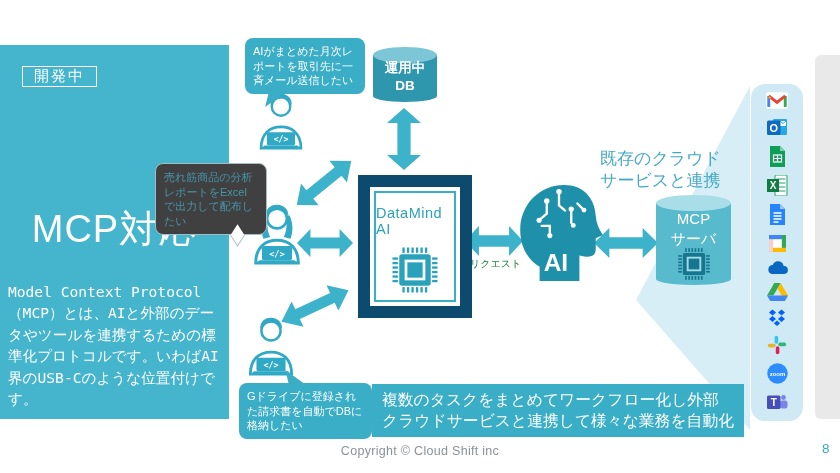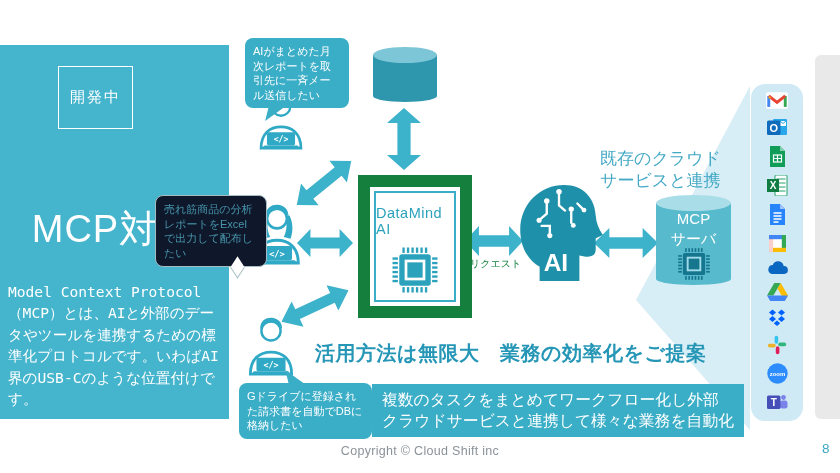--- a/index.html
+++ b/index.html
@@ -3,30 +3,30 @@
 <meta charset="utf-8">
 <style>
   html,body{margin:0;padding:0;background:#fff;}
   .slide{position:relative;width:840px;height:473px;background:#fff;overflow:hidden;
          font-family:"Liberation Sans",sans-serif;}
   .abs{position:absolute;}
 
   
   .panel{left:0;top:45px;width:229px;height:374px;background:#45b4cd;}
   .badge{left:22px;top:66px;border:1.5px solid #fff;color:#fff;font-size:15px;
-         padding:21px 11px;letter-spacing:2px;margin-left:36px;}
+         padding:0 11px;letter-spacing:2px;}
   .title{left:0;top:204px;width:229px;text-align:center;color:#fff;font-size:38px;letter-spacing:1px;}
   .desc{left:8px;top:253px;width:216px;color:#fff;font-size:14.6px;line-height:1.47;
         font-family:"DejaVu Sans Mono","Liberation Sans",monospace;margin-top:28px;}
 
   
   .bubble{border-radius:8px;font-size:11px;line-height:1.32;padding:6px 8px;box-sizing:border-box;z-index:4;}
   .bubble.teal{background:#3aadc7;color:#fff;}
-  .bubble.white{background:#0f172a;color:#4795ab;border:1.5px solid #a6bcc3;margin-top:32px;}
-  .b1{left:245px;top:38px;width:104px;}
+  .bubble.white{background:#404040;color:#4795ab;border:1.5px solid #a6bcc3;}
+  .b1{left:245px;top:38px;width:120px;}
   .b2{left:155px;top:163px;width:112px;}
   .b3{left:239px;top:383px;width:133px;}
   .tail{position:absolute;width:0;height:0;}
   .tail-b1{left:22px;bottom:-13px;border-top:15px solid #3aadc7;border-right:17px solid transparent;transform:skewX(-14deg);}
   .tail-b3{left:48px;top:-13px;border-bottom:14px solid #3aadc7;border-right:16px solid transparent;transform:skewX(14deg);}
   .tail-b2{position:absolute;right:22px;bottom:-8px;width:12px;height:12px;background:#fff;
            border-right:1.5px solid #a6bcc3;border-bottom:1.5px solid #a6bcc3;transform:rotate(45deg) skew(12deg,12deg);}
 
   
   .darrow{position:absolute;}
@@ -39,21 +39,21 @@
   .cyl .bot{position:absolute;left:0;right:0;bottom:0;height:12px;border-radius:50%;}
   .cyl .lbl{position:absolute;left:0;right:0;text-align:center;color:#fff;white-space:pre-line;z-index:3;}
   .db .top{background:#7cc6d7;} .db .body,.db .bot{background:#2e97ad;}
   .srv .top{background:#a9dde8;} .srv .body,.srv .bot{background:#58bacd;}
 
   .db-caption{left:449px;top:57px;width:99px;font-size:13.5px;font-weight:bold;color:#2ba0bc;line-height:1.3;}
   .cloud-caption{left:600px;top:148px;font-size:17px;color:#43a9c5;line-height:1.32;white-space:pre-line;}
   .request{left:470px;top:257px;font-size:10px;color:#15803d;}
 
   
-  .dm-box{left:358px;top:175px;width:114px;height:143px;background:#15803d;padding:12px;box-sizing:border-box;}
+  .dm-box{left:358px;top:175px;width:114px;height:143px;background:#0c4a6e;padding:12px;box-sizing:border-box;}
   .dm-mid{width:100%;height:100%;background:#fff;padding:4px;box-sizing:border-box;}
   .dm-inner{width:100%;height:100%;border:2px solid #3aadc7;box-sizing:border-box;
             display:flex;flex-direction:column;align-items:center;}
   .dm-label{margin-top:12px;color:#2ba2bc;font-size:14.5px;letter-spacing:0.5px;}
   .dm-inner svg{margin-top:6px;}
 
   .headline{left:315px;top:340px;font-size:20px;font-weight:bold;color:#2596b6;letter-spacing:0.5px;}
   .banner{left:372px;top:384px;width:372px;background:#3aadc7;color:#fff;font-size:15.8px;
           line-height:1.36;padding:5px 10px;box-sizing:border-box;}
 
@@ -152,20 +152,22 @@
   <div class="darrow" style="left:594px;top:228px;width:64px;height:30px">
     <svg viewBox="0 0 100 36" preserveAspectRatio="none">
         <polygon points="0,18 24,0 24,11 76,11 76,0 100,18 76,36 76,25 24,25 24,36" fill="#3db2cb"></polygon>
       </svg>
   </div>
 
   <div class="cyl db" style="left:373px;top:47px;width:64px;height:55px">
     <div class="top"></div>
     <div class="body"></div>
     <div class="bot"></div>
+    <div class="lbl" style="top:12px;font-size:13.5px;font-weight:bold;line-height:1.35">運用中
+DB</div>
   </div>
 
   <div class="abs dm-box">
     <div class="dm-mid">
       <div class="dm-inner">
         <div class="dm-label">DataMind AI</div>
         <svg width="54" height="54" viewBox="0 0 60 60">
           <g fill="#2ba2bc">
             <rect x="16" y="5" width="2.6" height="6"></rect>
               <rect x="21" y="5" width="2.6" height="6"></rect>
@@ -338,19 +340,18 @@
     <svg width="21" height="21" viewBox="0 0 21 21">
       <circle cx="16.5" cy="5.5" r="2.4" fill="#7b83eb"></circle>
       <rect x="13" y="8.5" width="7.5" height="8" rx="2.5" fill="#7b83eb"></rect>
       <rect x="0" y="3.5" width="13.5" height="13.5" rx="1.5" fill="#464eb8"></rect>
       <text x="6.7" y="14.3" text-anchor="middle" font-size="10" font-weight="bold" fill="#fff" font-family="Liberation Sans, sans-serif">T</text>
     </svg>
   </div>
 
   <div class="abs grayband"></div>
 
-  <div class="abs headline">活用方法は無限大　業務の効率化をご提案</div>
   <div class="abs footer">Copyright © Cloud Shift inc</div>
 
   <div class="abs banner">複数のタスクをまとめてワークフロー化し外部クラウドサービスと連携して様々な業務を自動化</div>
   <div class="abs pagenum">8</div>
 
 </div>
 
 </body></html>

